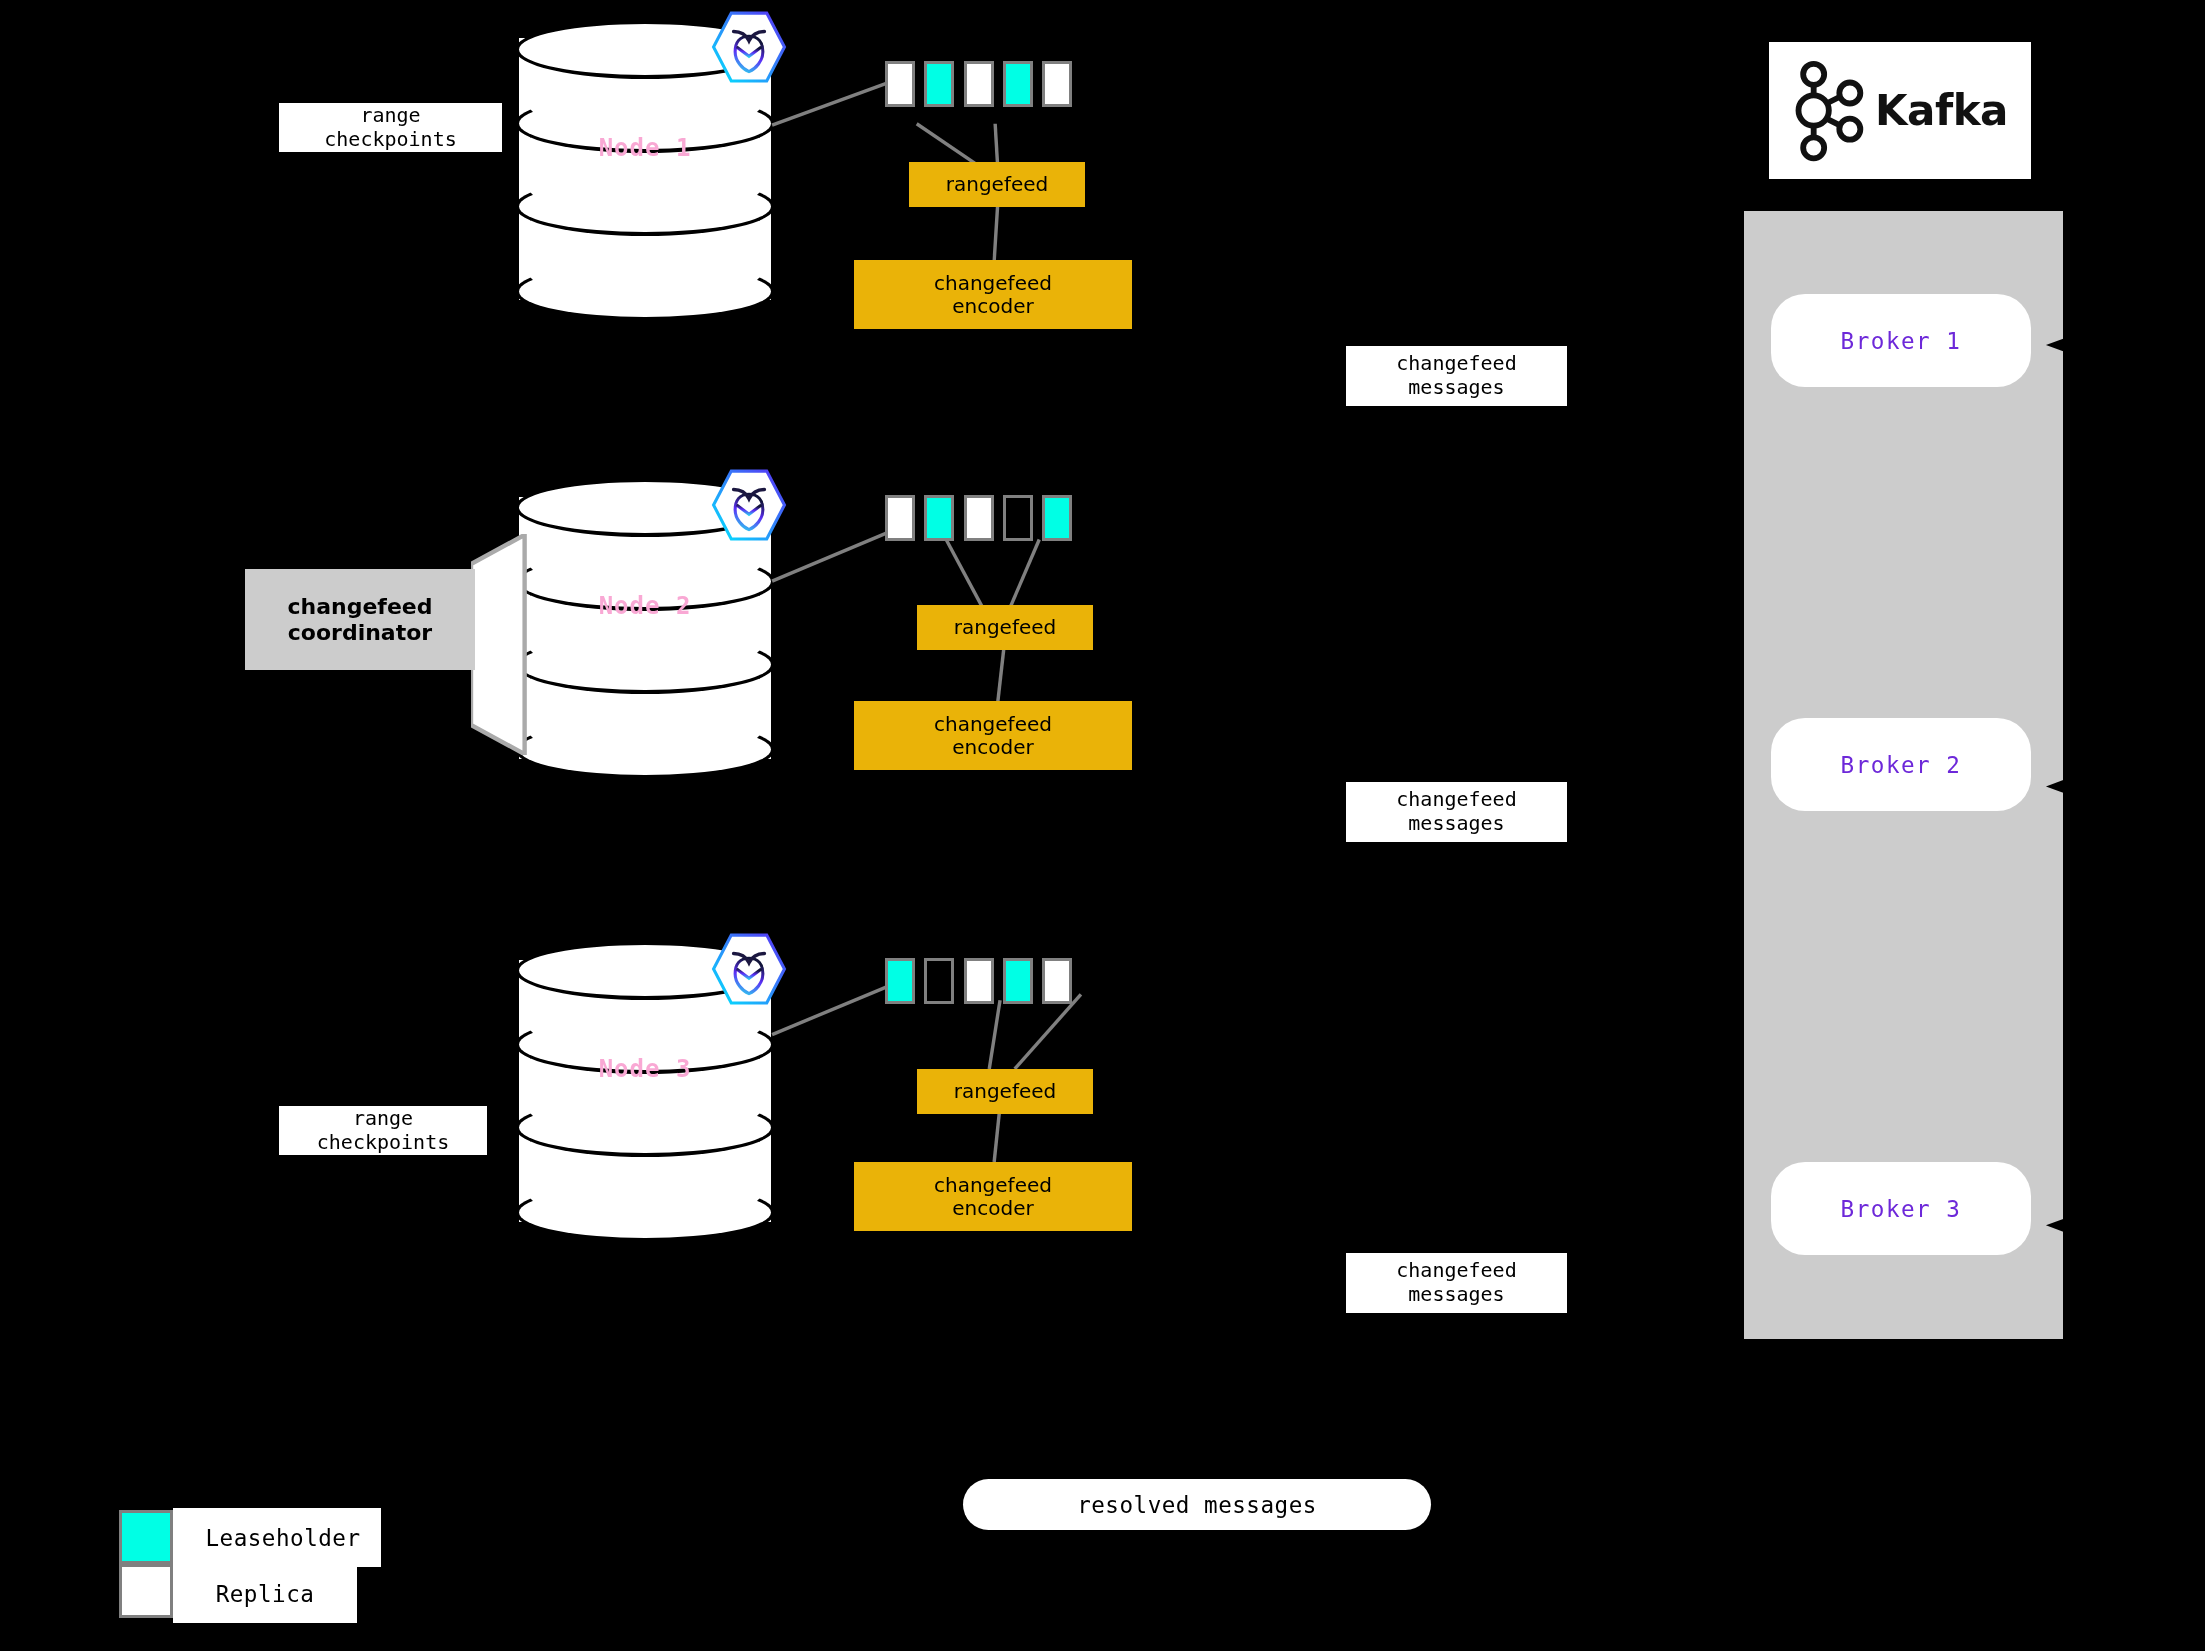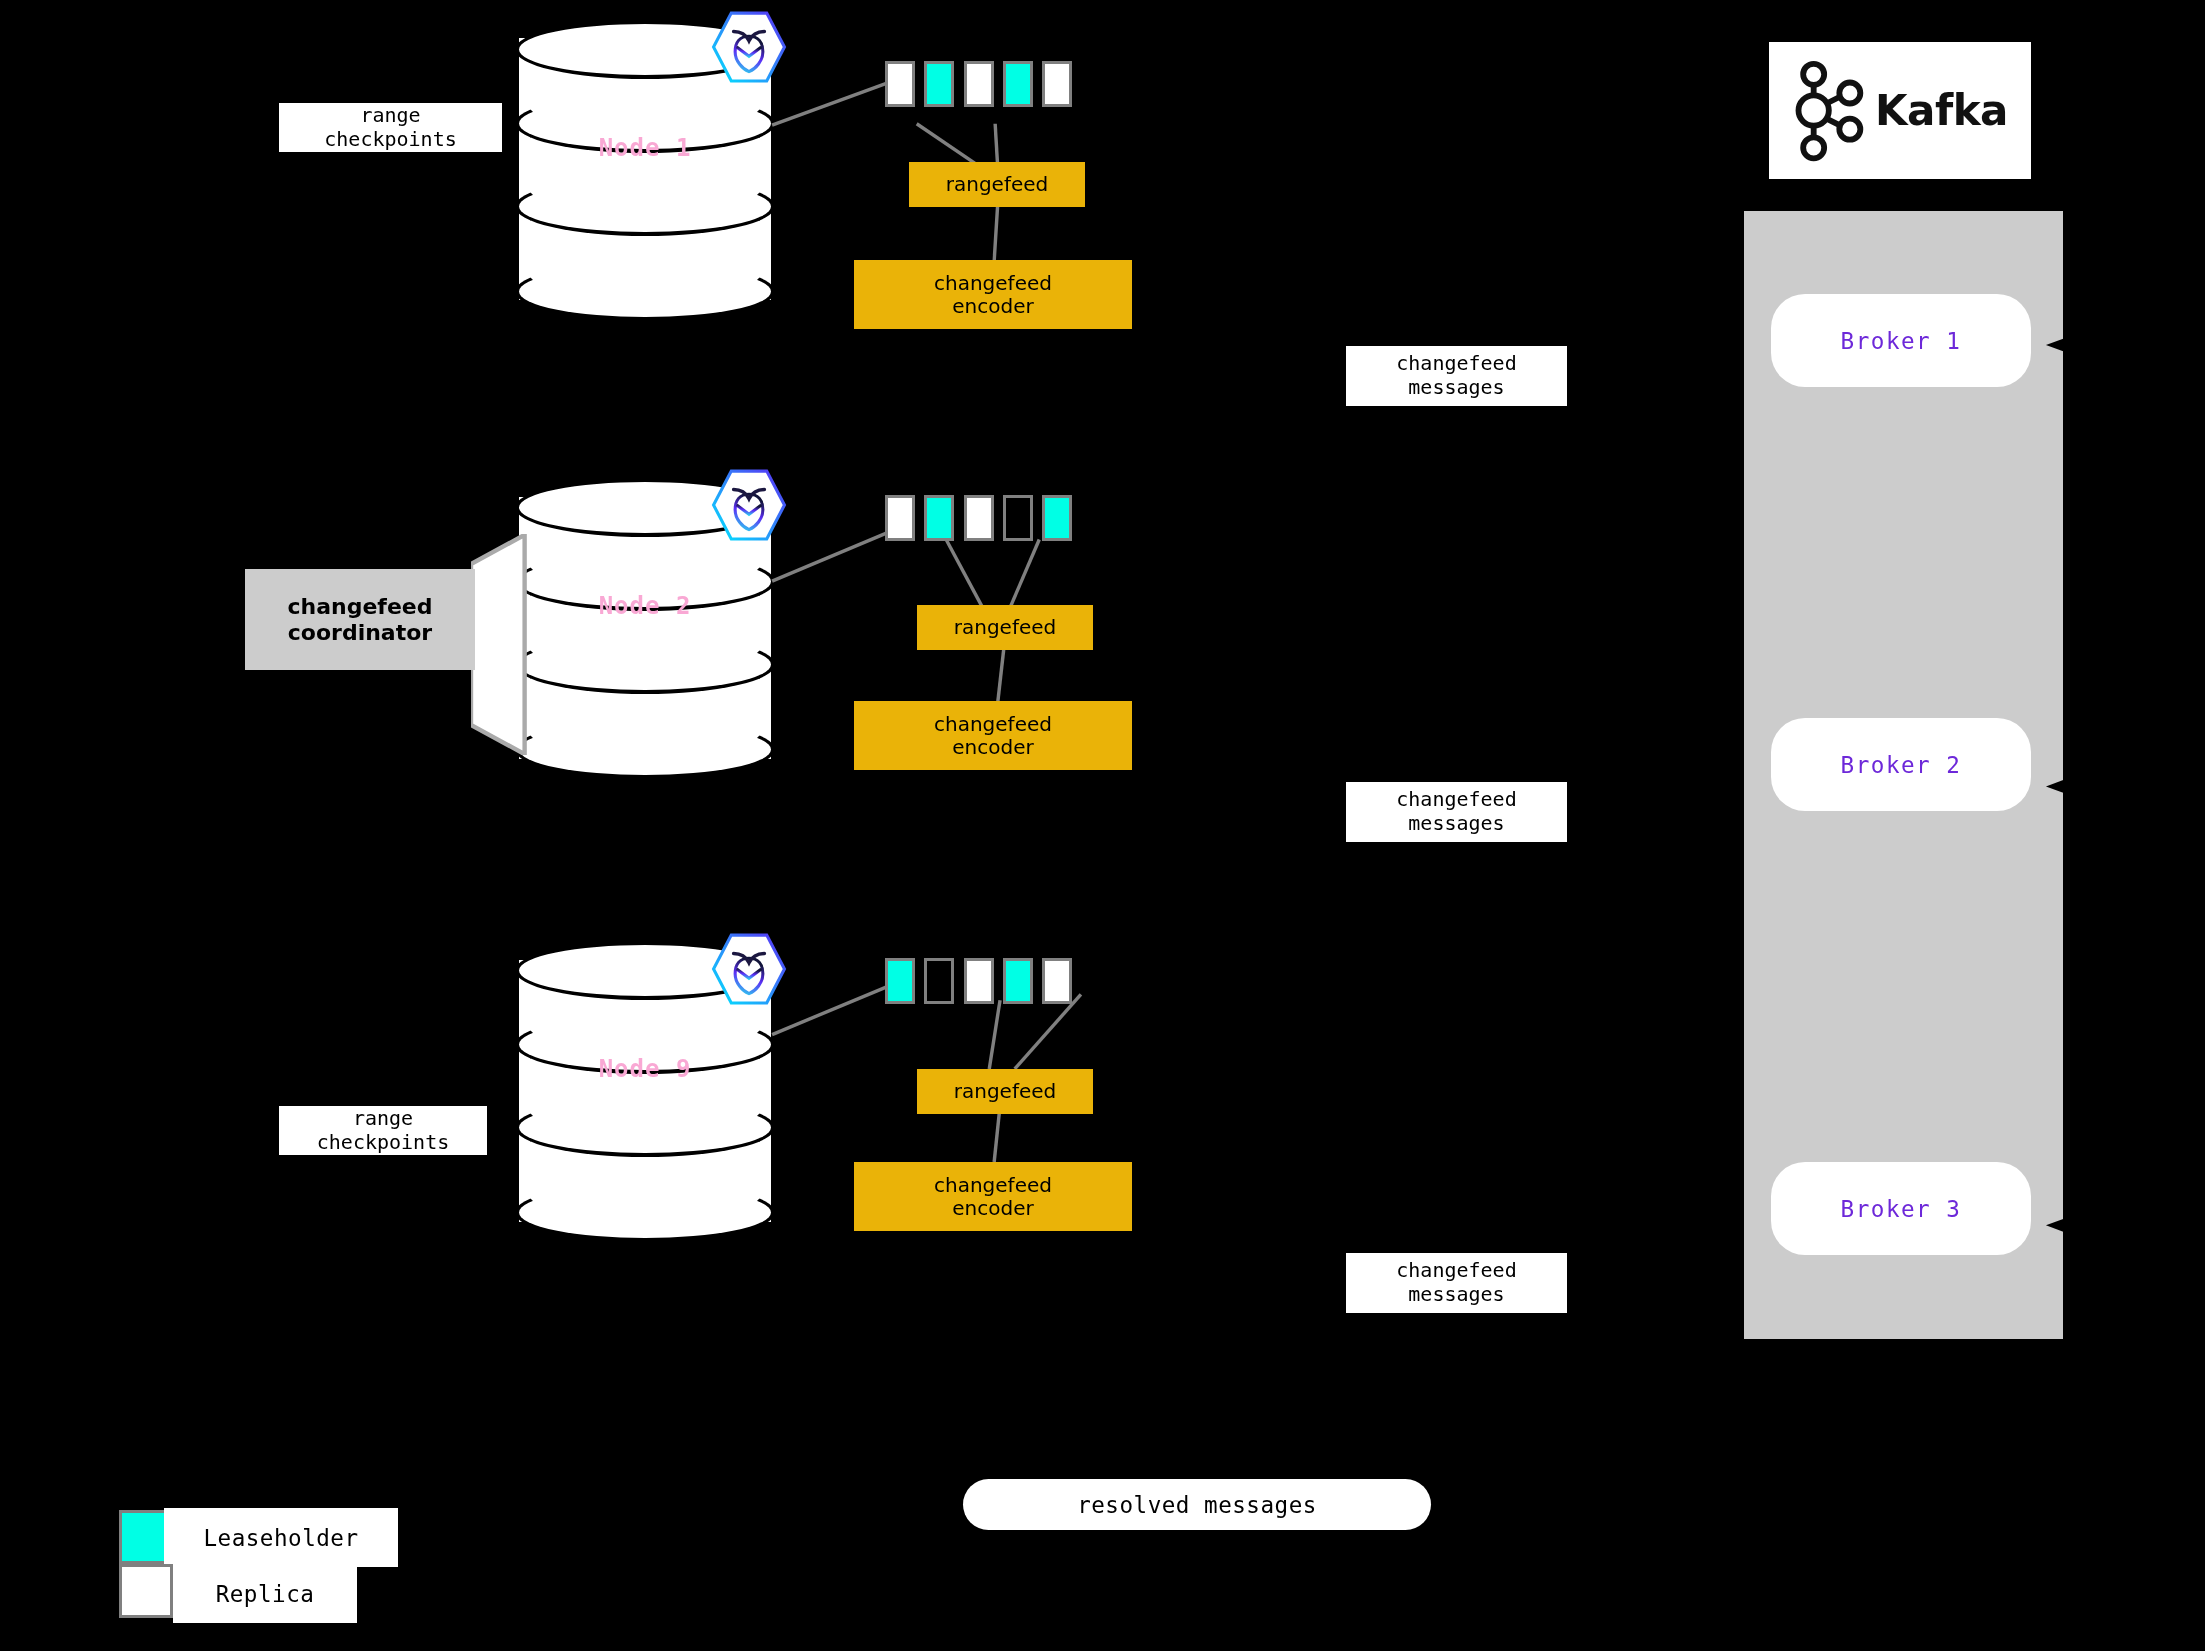--- a/index.html
+++ b/index.html
@@ -227,21 +227,21 @@
   <span>changefeed</span>
   <span>encoder</span>
 </div>
 
 <div class="node" style="left:515px;top:941px;">
   <div class="cyl-body"></div>
   <div class="cyl-bottom"></div>
   <div class="cyl-band b2"></div>
   <div class="cyl-band b1"></div>
   <div class="cyl-top"></div>
-  <div class="node-label">Node 9</div>
+  <div class="node-label">Node 3</div>
 </div>
 
 <div class="crdb-badge" style="left:710px;top:932px;">
   <svg viewBox="0 0 100 96" width="78" height="74">
     <polygon points="27,4 73,4 96,48 73,92 27,92 4,48" fill="#ffffff" stroke="url(#hexg1)" stroke-width="4"></polygon>
     <path d="M50,34 C38,34 32,42 32,54 C32,66 41,76 50,80 C59,76 68,66 68,54 C68,42 62,34 50,34 Z" fill="none" stroke="url(#bugg1)" stroke-width="4"></path>
     <path d="M30,28 C38,28 46,32 50,40 C54,32 62,28 70,28" fill="none" stroke="#1b1740" stroke-width="4.5" stroke-linecap="round"></path>
     <line x1="50" y1="48" x2="50" y2="80" stroke="url(#bugg1)" stroke-width="4"></line>
     <path d="M34,48 L50,60 L66,48" fill="none" stroke="url(#bugg1)" stroke-width="4"></path>
   </svg>
@@ -307,17 +307,17 @@
   <polygon points="60,90 60,118 22,104" fill="#000000"></polygon>
   <polygon points="60,990 60,1018 22,1004" fill="#000000"></polygon>
   <polygon points="60,1885 60,1913 22,1899" fill="#000000"></polygon>
 </svg>
 
 <div class="broker" style="left:1771px;top:294px;width:260px;height:93px;">Broker 1</div>
 <div class="broker" style="left:1771px;top:718px;width:260px;height:93px;">Broker 2</div>
 <div class="broker" style="left:1771px;top:1162px;width:260px;height:93px;">Broker 3</div>
 
 <div class="legend-swatch" style="left:119px;top:1510px;background:#00FFE5;"></div>
-<div class="legend-label" style="left:164px;top:1508px;width:234px;height:59px;">Leaseholder</div>
+<div class="legend-label" style="left:173px;top:1508px;width:196px;height:59px;padding-left:12px;">Leaseholder</div>
 
 <div class="legend-swatch" style="left:119px;top:1564px;background:#ffffff;"></div>
 <div class="legend-label" style="left:173px;top:1564px;width:184px;height:59px;">Replica</div>
 
 
 </body></html>

